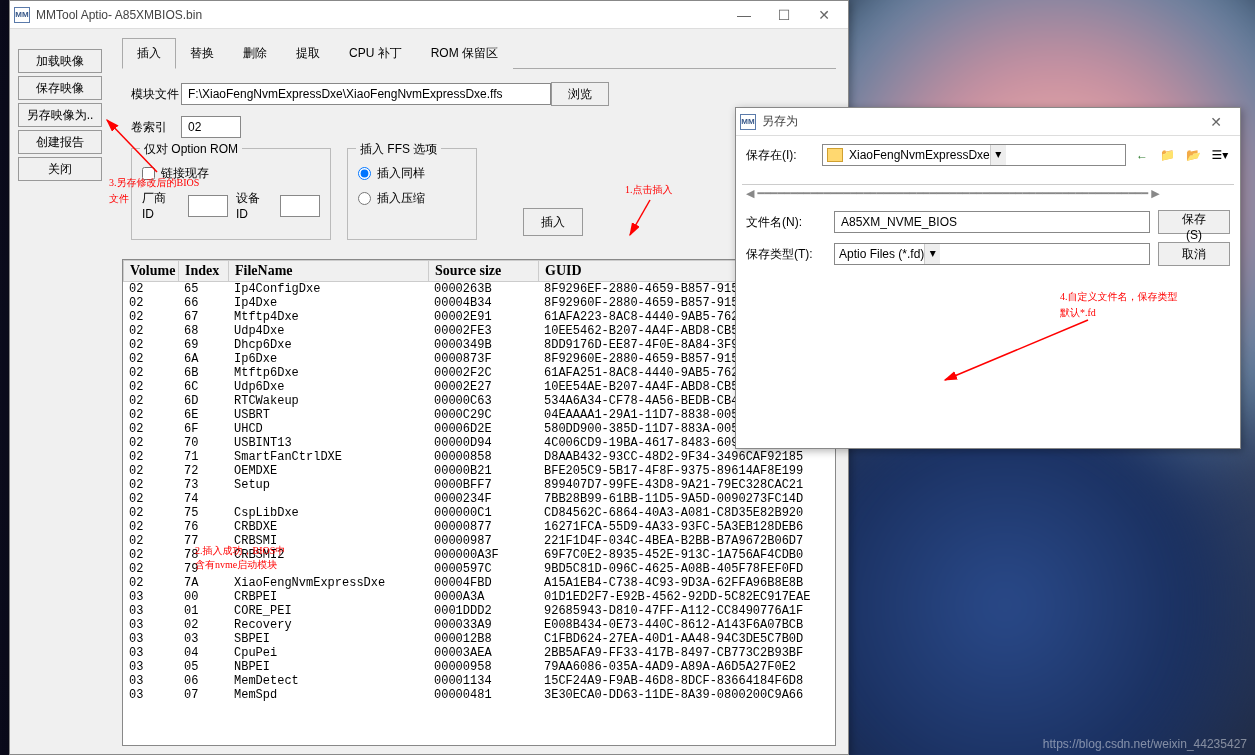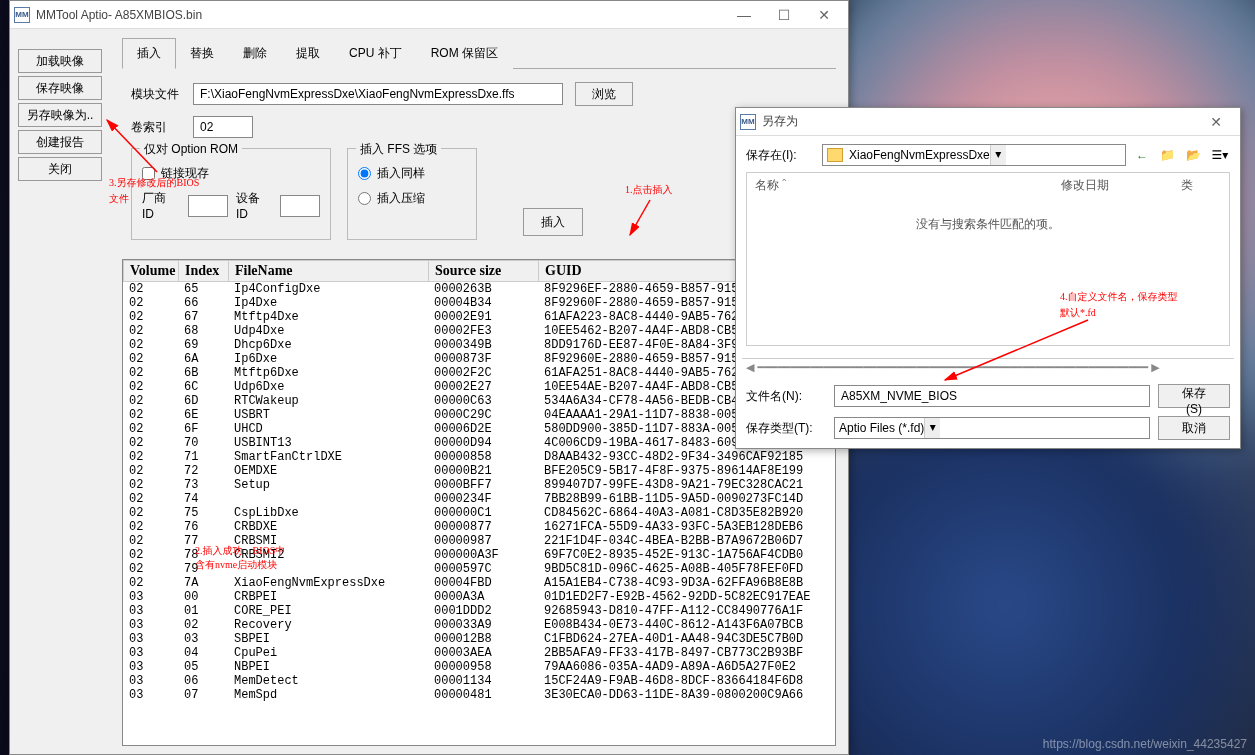--- a/index.html
+++ b/index.html
@@ -19,21 +19,21 @@
 .mainwin { left: 9px; top: 0; width: 840px; height: 755px; }
 .mainbody { display: flex; height: calc(100% - 28px); background: #f0f0f0; }
 .sidebar { width: 100px; padding: 20px 8px; display: flex; flex-direction: column; gap: 3px; }
 .sidebtn { height: 24px; border: 1px solid #999; background: #f0f0f0; font-size: 12px; cursor: pointer; }
 .content { flex: 1; padding: 8px 12px; display: flex; flex-direction: column; }
 .tabs { display: flex; border-bottom: 1px solid #aaa; }
 .tab { padding: 6px 14px; border: 1px solid #aaa; border-bottom: none; margin-right: -1px; background: #f0f0f0; cursor: pointer; font-size: 12px; position: relative; top: 1px; }
 .tab.active { background: #f0f0f0; border-bottom: 1px solid #f0f0f0; z-index: 2; }
 .tab:not(.active) { border-color: transparent transparent #aaa transparent; }
 .tabpanel { padding: 12px 8px; border: 1px solid transparent; }
-.formrow { display: flex; align-items: center; margin-bottom: 10px; gap: 12px; }
+.formrow { display: flex; align-items: center; margin-bottom: 10px; }
 .formrow label { width: 50px; }
 .textin { border: 1px solid #888; background: #fff; height: 22px; padding: 2px 6px; font-size: 12px; }
 .btn { border: 1px solid #999; background: #f0f0f0; height: 24px; padding: 0 16px; cursor: pointer; font-size: 12px; }
 .groupbox { border: 1px solid #bbb; padding: 8px 10px 10px; position: relative; }
 .groupbox .legend { position: absolute; top: -8px; left: 8px; background: #f0f0f0; padding: 0 4px; font-size: 12px; }
 .groups { display: flex; gap: 16px; align-items: stretch; margin-top: 4px; }
 .groupbox.g1 { width: 200px; }
 .groupbox.g2 { width: 130px; }
 .chk, .rdo { margin-right: 6px; }
 .groupbox .row { margin: 8px 0; display: flex; align-items: center; }
@@ -392,28 +392,20 @@
       <div class="select">
         <span class="foldericon"></span>
         <span>XiaoFengNvmExpressDxe</span>
         <span class="dropbtn">▾</span>
       </div>
       <div class="toolicon" style="color:#2a7a2a">←</div>
       <div class="toolicon" style="color:#d0a030">📁</div>
       <div class="toolicon" style="color:#d0a030">📂</div>
       <div class="toolicon">☰▾</div>
     </div>
-    <div class="filelist">
-      <div class="cols">
-        <div class="c1"><span>名称</span> <span class="sort">ˆ</span></div>
-        <div class="c2">修改日期</div>
-        <div class="c3">类</div>
-      </div>
-      <div class="nomatch">没有与搜索条件匹配的项。</div>
-    </div>
     <div style="height:10px"></div>
     <div style="border-top:1px solid #ccc;margin:2px -4px 0;padding:2px 4px">
       <div style="color:#888;font-size:11px;text-align:left">◀ ━━━━━━━━━━━━━━━━━━━━━━━━━━━━━━━━━━━━━━━━━━━━━━━━━━━━━━━━━━━ ▶</div>
     </div>
     <div class="savebottom">
       <label style="width:80px">文件名(N):</label>
       <input class="textin" value="A85XM_NVME_BIOS" style="">
       <button class="btn">保存(S)</button>
     </div>
     <div class="savebottom">

